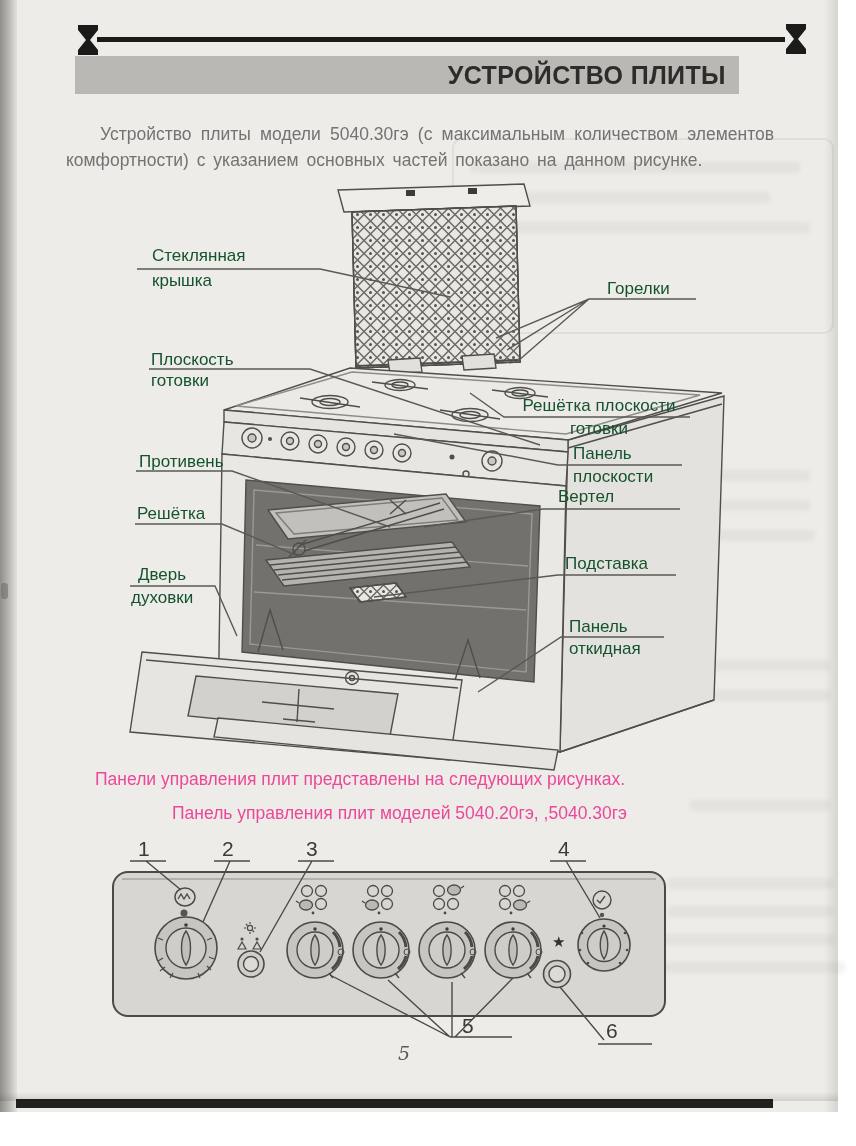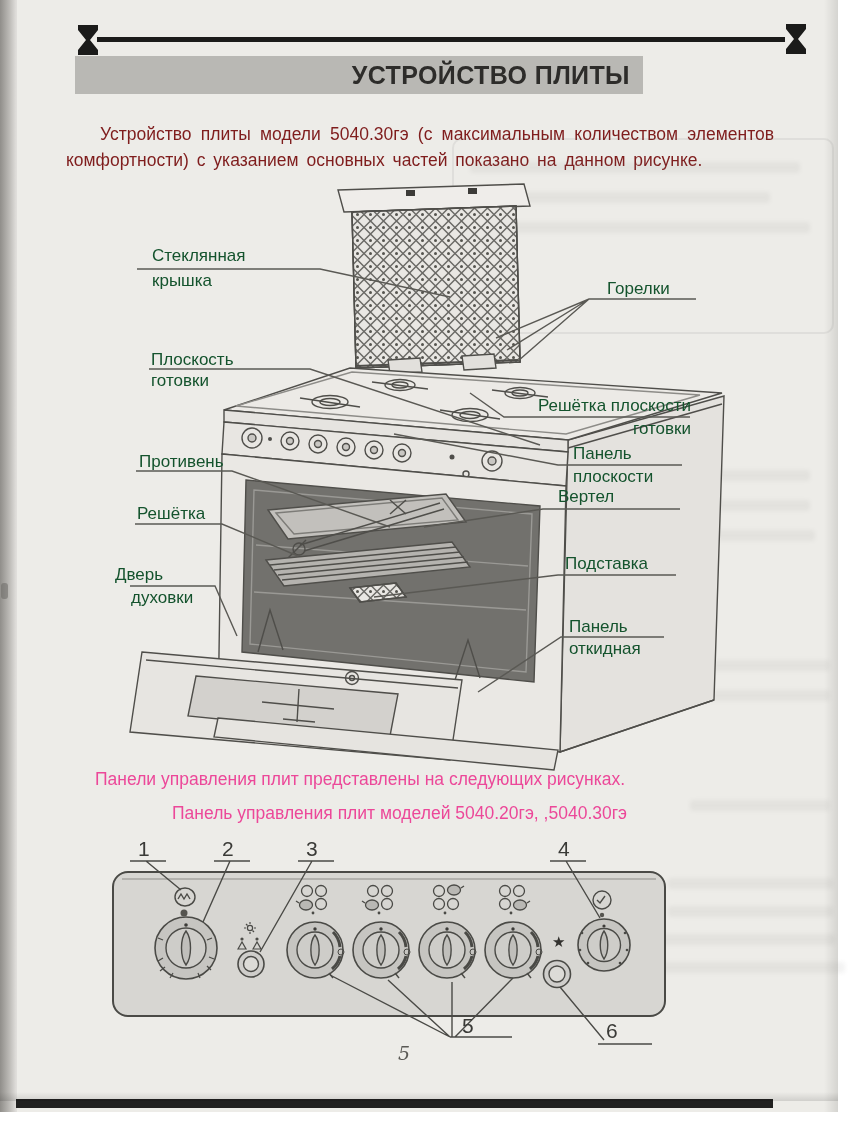--- a/index.html
+++ b/index.html
@@ -15,31 +15,31 @@
     background:linear-gradient(90deg,rgba(0,0,0,0),rgba(0,0,0,0.10));}
   .left-strip{position:absolute;left:0;top:0;width:17px;height:1112px;
     background:linear-gradient(90deg,#908e8a,#bcbab6 55%,#e0dedb 95%);}
   .bottom-edge{position:absolute;left:0;top:1092px;width:838px;height:9px;
     background:linear-gradient(180deg,rgba(0,0,0,0),rgba(0,0,0,0.12));}
   .speck{position:absolute;left:1px;top:583px;width:7px;height:16px;background:#6b6a66;
     opacity:.55;border-radius:3px;}
   .rule-top{position:absolute;left:97px;top:37px;width:688px;height:5px;background:#1b1b1a;}
   .ornament{position:absolute;width:24px;height:32px;}
   .banner{
-    position:absolute;left:75px;top:56px;width:568px;height:38px;background:#b9b8b4;
+    position:absolute;left:75px;top:56px;width:664px;height:38px;background:#b9b8b4;
     color:#2d2c2a;font-size:25px;font-weight:bold;letter-spacing:.4px;
     line-height:38px;text-align:right;padding-right:13px;box-sizing:border-box;
   }
   .intro{
     position:absolute;left:66px;top:121px;width:708px;
-    font-size:17.5px;line-height:26px;color:#7f1d1d;text-align:justify;
+    font-size:17.5px;line-height:26px;color:#737373;text-align:justify;
     text-indent:34px;word-spacing:3px;
   }
   .lbl{position:absolute;font-size:17px;color:#14532d;line-height:20px;white-space:nowrap;z-index:3;}
-  .lbl-c{text-align:right;}
+  .lbl-c{text-align:center;}
   .caption{position:absolute;font-size:17.5px;color:#ec4899;white-space:nowrap;z-index:3;}
   .pagenum{position:absolute;left:398px;top:1042px;font-family:"DejaVu Serif",serif;
     font-style:italic;font-size:19px;color:#5a5955;z-index:3;}
   .bottom-bar{position:absolute;left:16px;top:1099px;width:757px;height:9px;background:#212120;}
   svg.art{position:absolute;left:0;top:0;z-index:2;pointer-events:none;}
   .ghost{position:absolute;height:11px;background:#6f6e6a;opacity:.08;filter:blur(2px);
     border-radius:3px;pointer-events:none;z-index:1;}
   .ghost-box{position:absolute;left:452px;top:138px;width:378px;height:192px;
     border:2px solid rgba(90,90,85,.09);border-radius:10px;pointer-events:none;z-index:1;}
 </style>
@@ -81,21 +81,21 @@
 <div class="lbl" style="left:607px;top:279px">Горелки</div>
 <div class="lbl" style="left:151px;top:350px">Плоскость</div>
 <div class="lbl" style="left:151px;top:371px">готовки</div>
 <div class="lbl lbl-c" style="left:507px;top:396px;width:184px">Решётка плоскости</div>
 <div class="lbl lbl-c" style="left:507px;top:419px;width:184px">готовки</div>
 <div class="lbl" style="left:573px;top:444px">Панель</div>
 <div class="lbl" style="left:573px;top:467px">плоскости</div>
 <div class="lbl" style="left:558px;top:487px">Вертел</div>
 <div class="lbl" style="left:139px;top:452px">Противень</div>
 <div class="lbl" style="left:137px;top:504px">Решётка</div>
-<div class="lbl" style="left:115px;top:565px">Дверь</div>
+<div class="lbl" style="left:138px;top:565px">Дверь</div>
 <div class="lbl" style="left:131px;top:588px">духовки</div>
 <div class="lbl" style="left:565px;top:554px">Подставка</div>
 <div class="lbl" style="left:569px;top:617px">Панель</div>
 <div class="lbl" style="left:569px;top:639px">откидная</div>
 
 <div class="caption" style="left:95px;top:769px">Панели управления плит представлены на следующих рисунках.</div>
 <div class="caption" style="left:172px;top:803px">Панель управления плит  моделей 5040.20гэ, ,5040.30гэ</div>
 
 <div class="pagenum">5</div>
 <div class="bottom-bar"></div>

